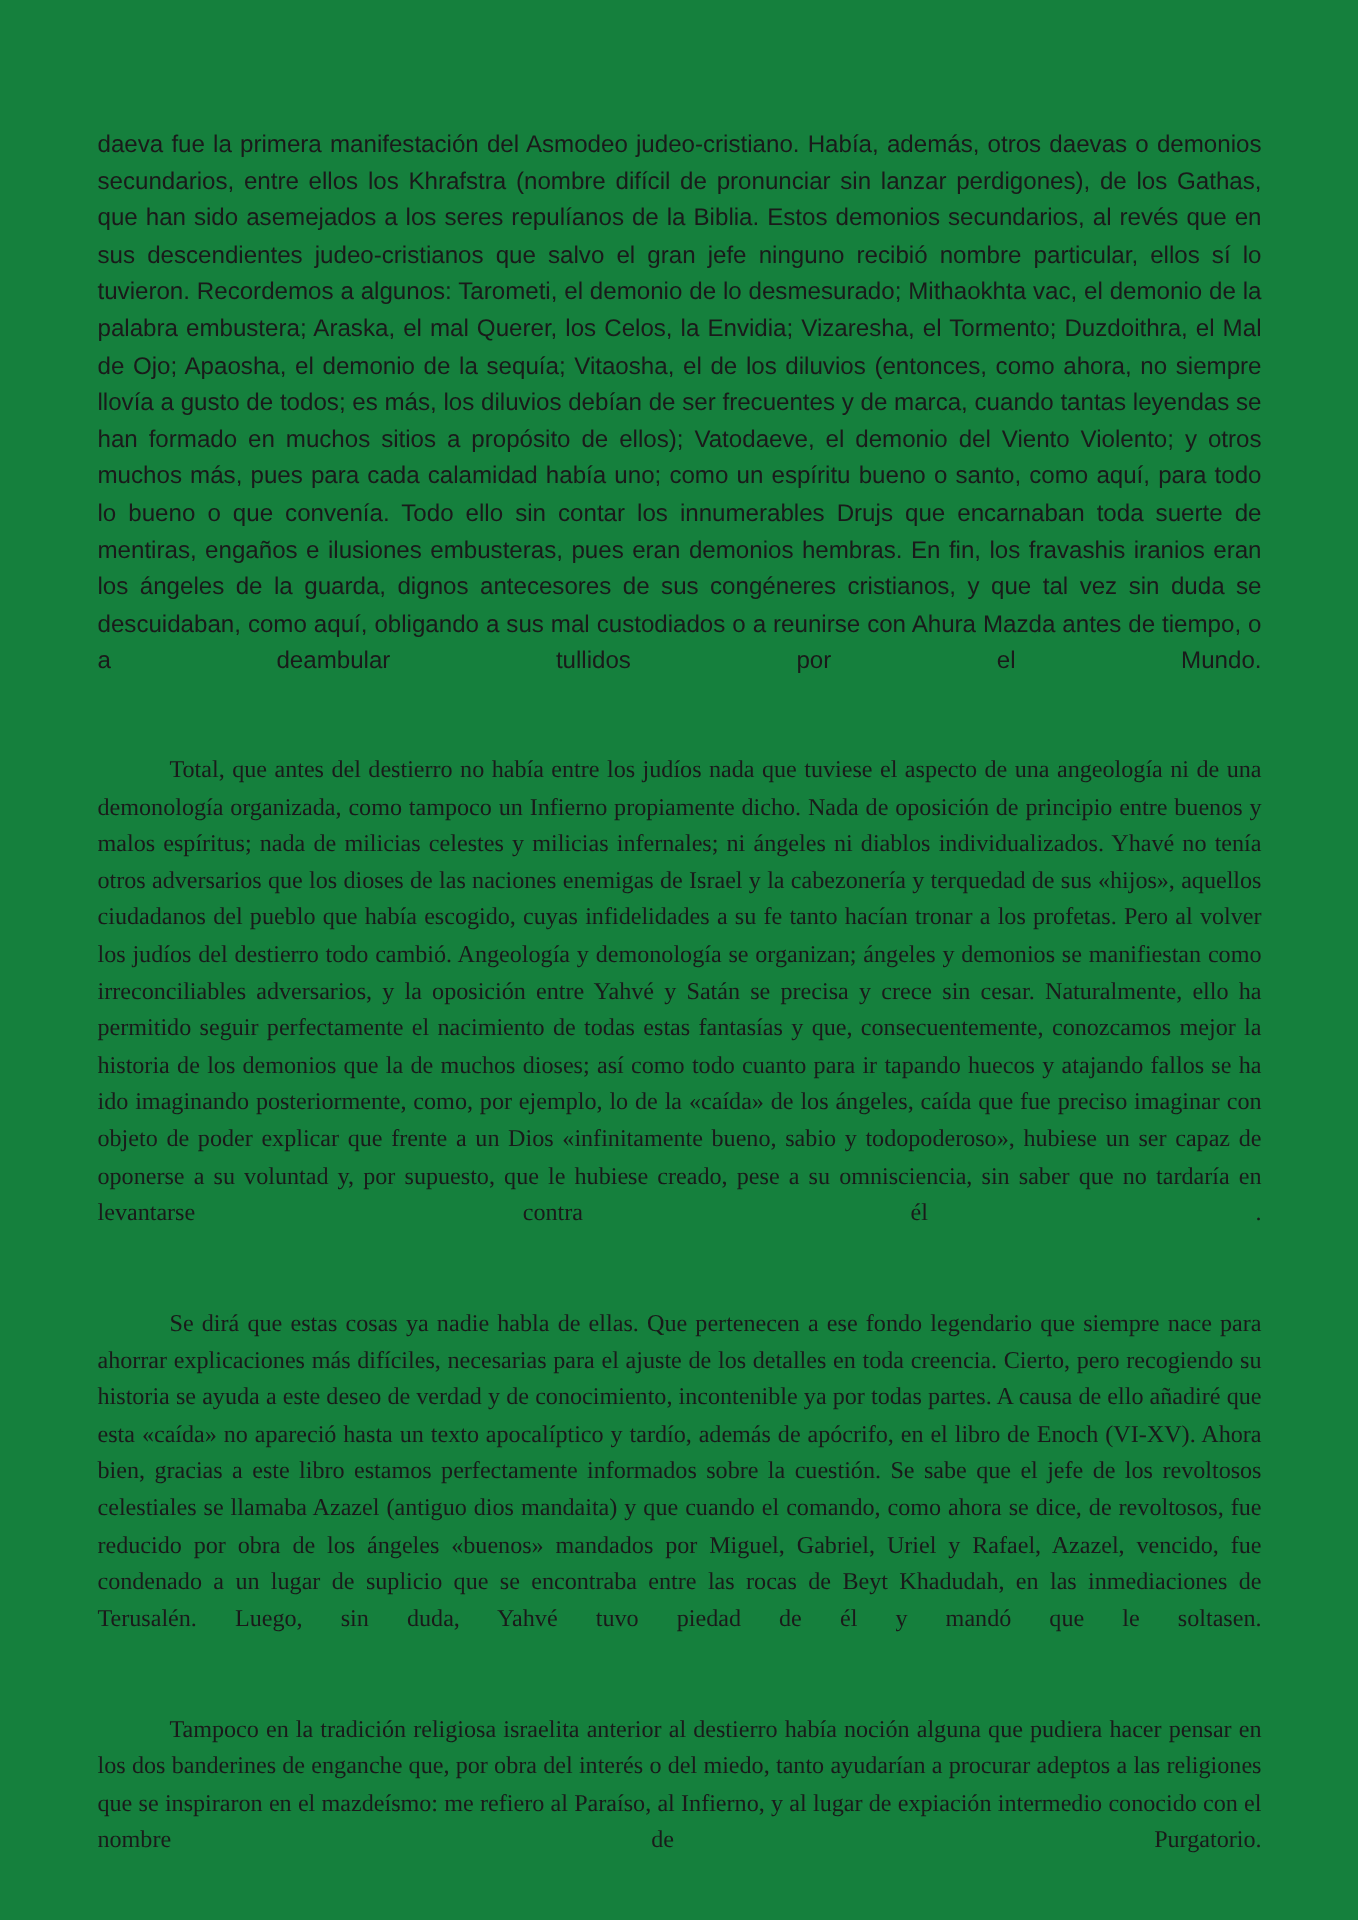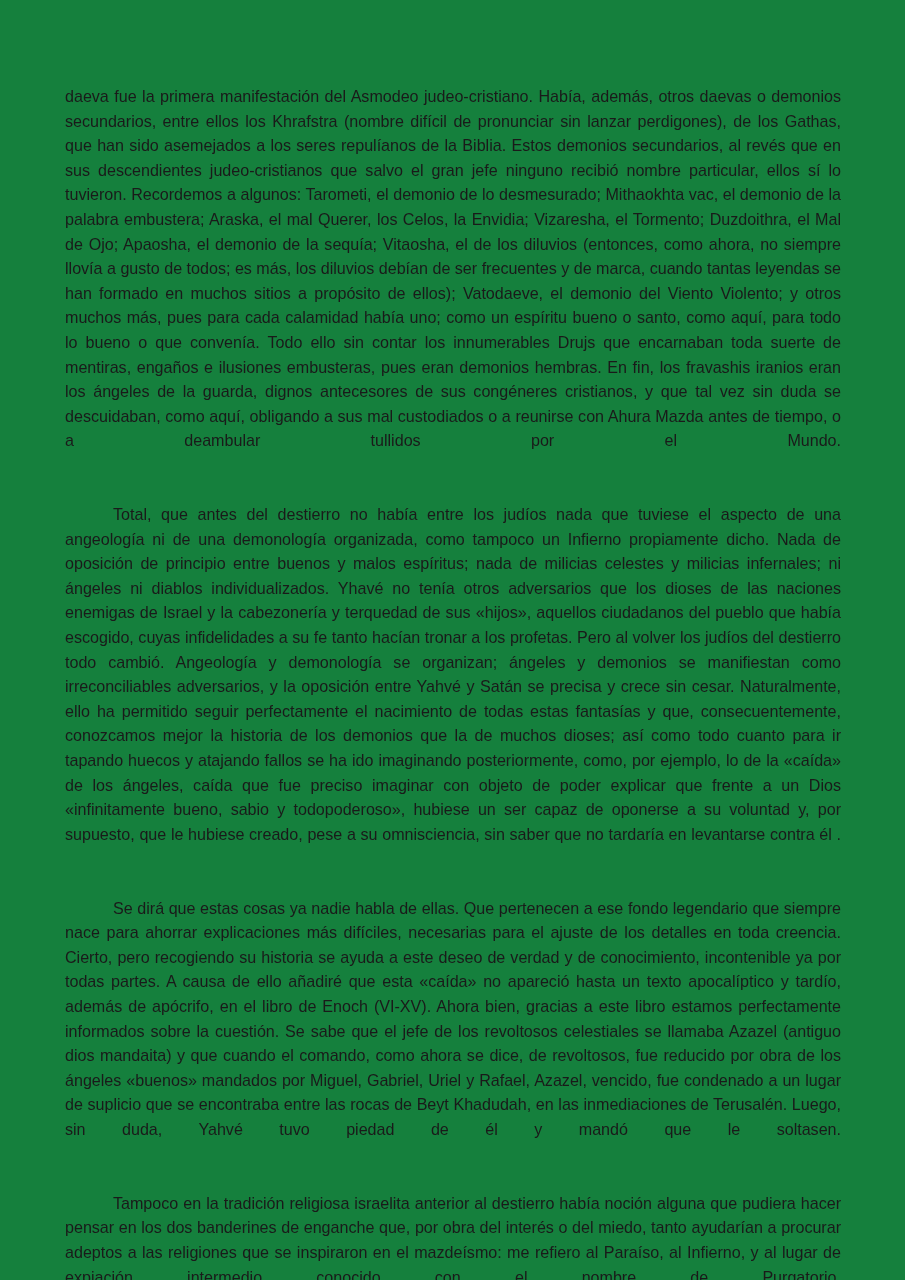--- a/index.html
+++ b/index.html
@@ -33,20 +33,21 @@
     line-height: 24.6px;
     text-align: justify;
     text-justify: inter-word;
     letter-spacing: -0.01px;
     word-spacing: 0px;
     -webkit-hyphens: none;
     hyphens: none;
   }
   .para + .para {
     margin-top: 24.6px;
+    font-family: Liberation Serif, serif;
   }
   .para.indent {
     text-indent: 48px;
   }
   .para.continued {
     text-indent: 0;
   }
   
   .para::after {
     content: "";

